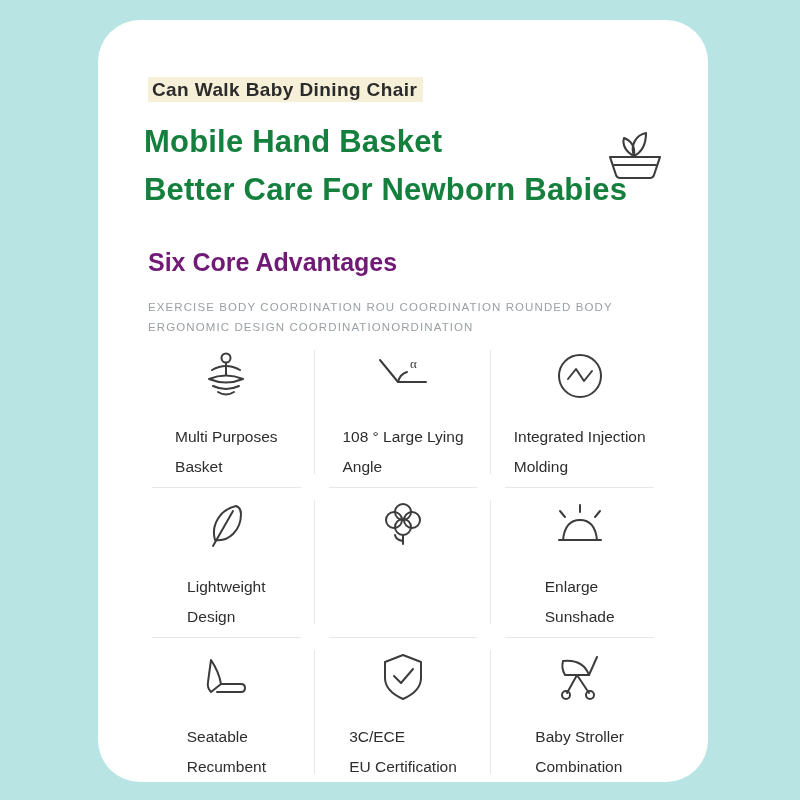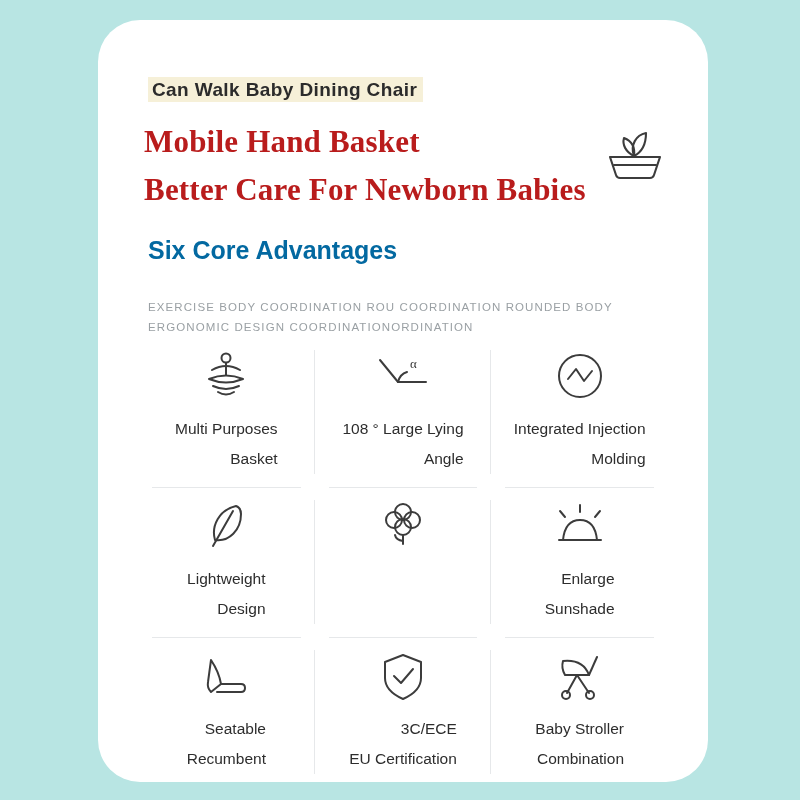--- a/index.html
+++ b/index.html
@@ -37,39 +37,38 @@
   }
   .headline {
     position: absolute;
     left: 46px;
     top: 98px;
     width: 500px;
   }
   .headline .l1, .headline .l2 {
     font-size: 31px;
     font-weight: bold;
-    color: #b91c1c;
+    color: #15803d;
     letter-spacing: 0.2px;
     line-height: 1.55;
-    font-family: Liberation Serif, serif;
   }
   .brand-mark {
     position: absolute;
     right: 38px;
     top: 105px;
     width: 70px;
     height: 60px;
   }
   .section-title {
     position: absolute;
     left: 50px;
-    top: 216px;
+    top: 228px;
     font-size: 25px;
     font-weight: bold;
-    color: #0369a1;
+    color: #701a75;
   }
   .subcopy {
     position: absolute;
     left: 50px;
     top: 277px;
     width: 510px;
     font-size: 11.5px;
     color: #9aa0a4;
     letter-spacing: 1.1px;
     line-height: 1.75;
@@ -111,22 +110,22 @@
     background: #e6e8ea;
   }
   .ic {
     width: 72px;
     height: 58px;
     display: flex;
     align-items: center;
     justify-content: center;
   }
   .cap {
-    margin-top: 8px;
-    text-align: right;
+    margin-top: 16px;
+    text-align: left;
     font-size: 15.5px;
     color: #2d2d2d;
     line-height: 1.95;
     max-width: 168px;
   }
   .cap .a, .cap .b { display: block; }
 </style>
 </head>
 <body>
 

